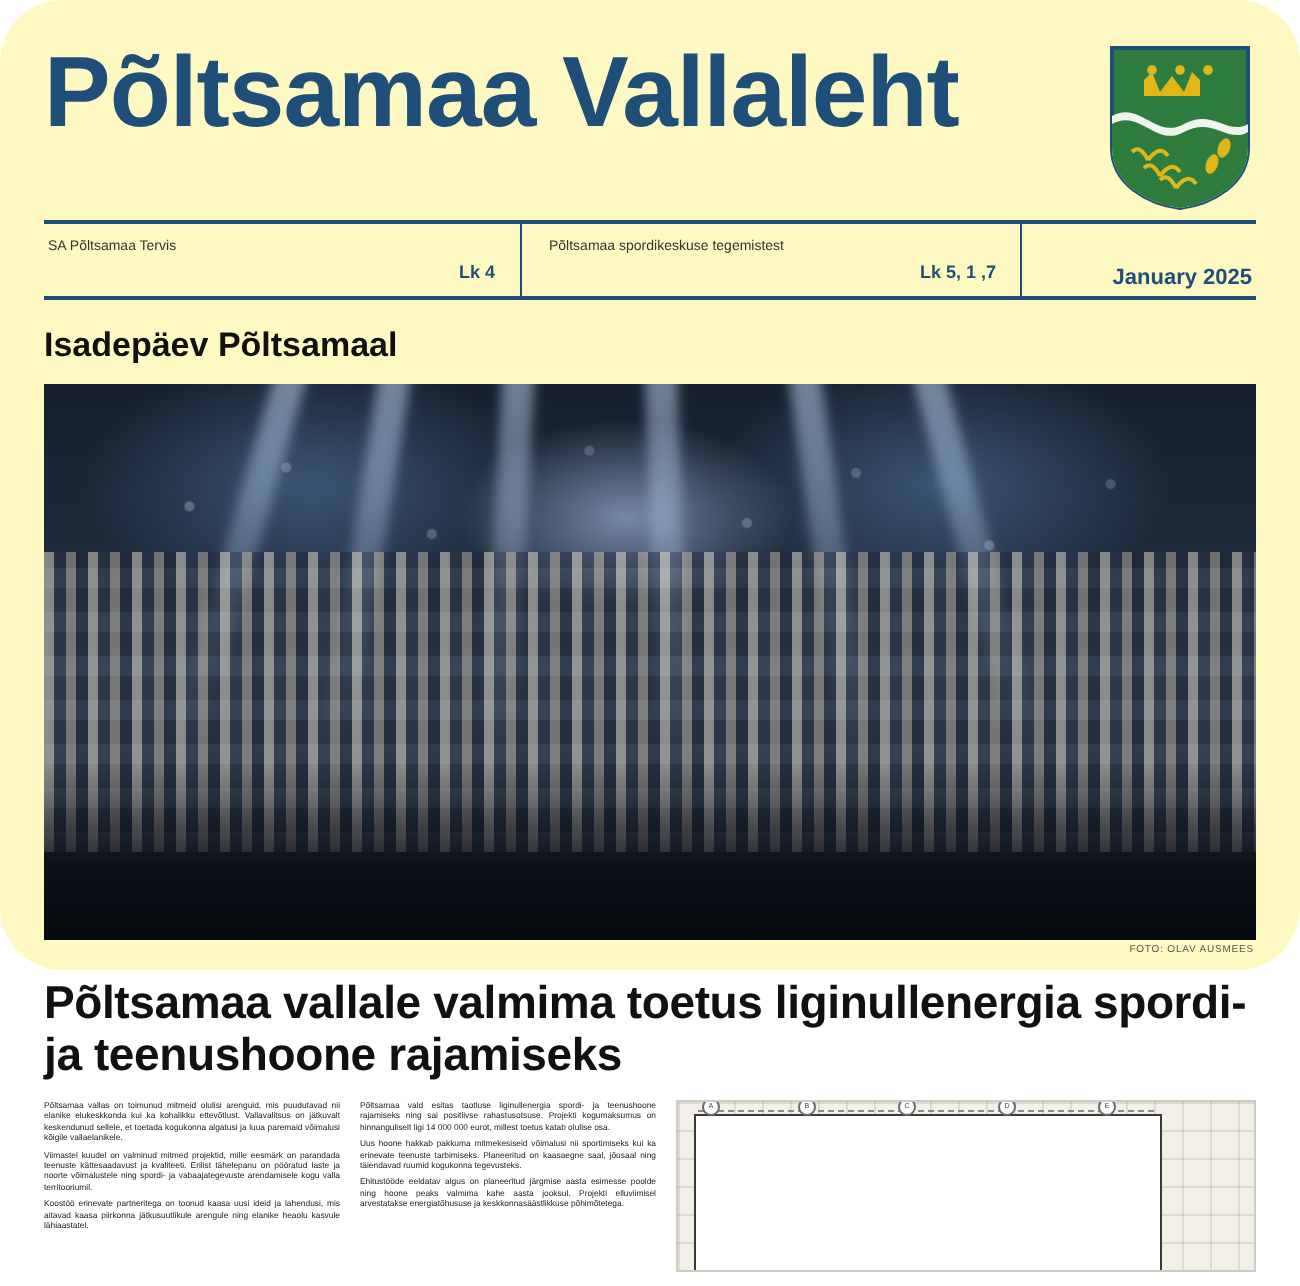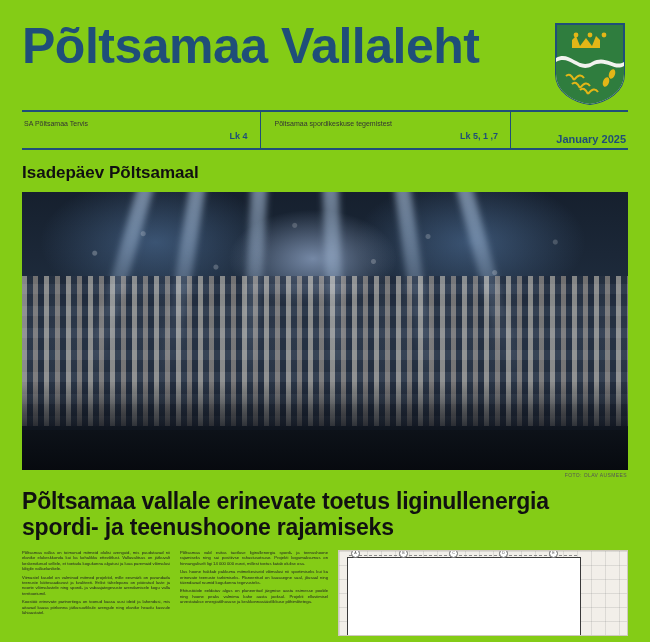--- a/index.html
+++ b/index.html
@@ -9,24 +9,25 @@
   body {
     width: 650px;
     height: 643px;
     background: #ffffff;
     font-family: "Liberation Sans", sans-serif;
     overflow: hidden;
   }
   .page {
     position: relative;
     width: 650px;
-    height: 642px;
-    background: #84cc16;
+    height: 485px;
+    background: #fef9c3;
     box-sizing: border-box;
     padding: 0 22px;
+    border-radius: 31px;
   }
 
   
   .masthead {
     position: relative;
     display: flex;
     align-items: flex-start;
     justify-content: space-between;
     padding-top: 20px;
   }
@@ -300,21 +301,21 @@
     <div class="beam" style="left:300px; transform:rotate(-2deg);"></div>
     <div class="beam" style="left:370px; transform:rotate(-8deg);"></div>
     <div class="beam" style="left:430px; transform:rotate(-15deg);"></div>
     <div class="spots"></div>
     <div class="crowd"></div>
     <div class="crowd-shadow"></div>
     <div class="stage-floor"></div>
   </div>
   <div class="photo-credit">FOTO: OLAV AUSMEES</div>
 
-  <div class="main-headline">Põltsamaa vallale erinevate toetus liginullenergia spordi- ja teenushoone rajamiseks</div>
+  <div class="main-headline">Põltsamaa vallale valmima toetus liginullenergia spordi- ja teenushoone rajamiseks</div>
 
   <div class="body-area">
     <div class="col">
       <p>Põltsamaa vallas on toimunud mitmeid olulisi arenguid, mis puudutavad nii elanike elukeskkonda kui ka kohalikku ettevõtlust. Vallavalitsus on jätkuvalt keskendunud sellele, et toetada kogukonna algatusi ja luua paremaid võimalusi kõigile vallaelanikele.</p>
       <p>Viimastel kuudel on valminud mitmed projektid, mille eesmärk on parandada teenuste kättesaadavust ja kvaliteeti. Erilist tähelepanu on pööratud laste ja noorte võimalustele ning spordi- ja vabaajategevuste arendamisele kogu valla territooriumil.</p>
       <p>Koostöö erinevate partneritega on toonud kaasa uusi ideid ja lahendusi, mis aitavad kaasa piirkonna jätkusuutlikule arengule ning elanike heaolu kasvule lähiaastatel.</p>
     </div>
     <div class="col">
       <p>Põltsamaa vald esitas taotluse liginullenergia spordi- ja teenushoone rajamiseks ning sai positiivse rahastusotsuse. Projekti kogumaksumus on hinnanguliselt ligi 14 000 000 eurot, millest toetus katab olulise osa.</p>
       <p>Uus hoone hakkab pakkuma mitmekesiseid võimalusi nii sportimiseks kui ka erinevate teenuste tarbimiseks. Planeeritud on kaasaegne saal, jõusaal ning täiendavad ruumid kogukonna tegevusteks.</p>

